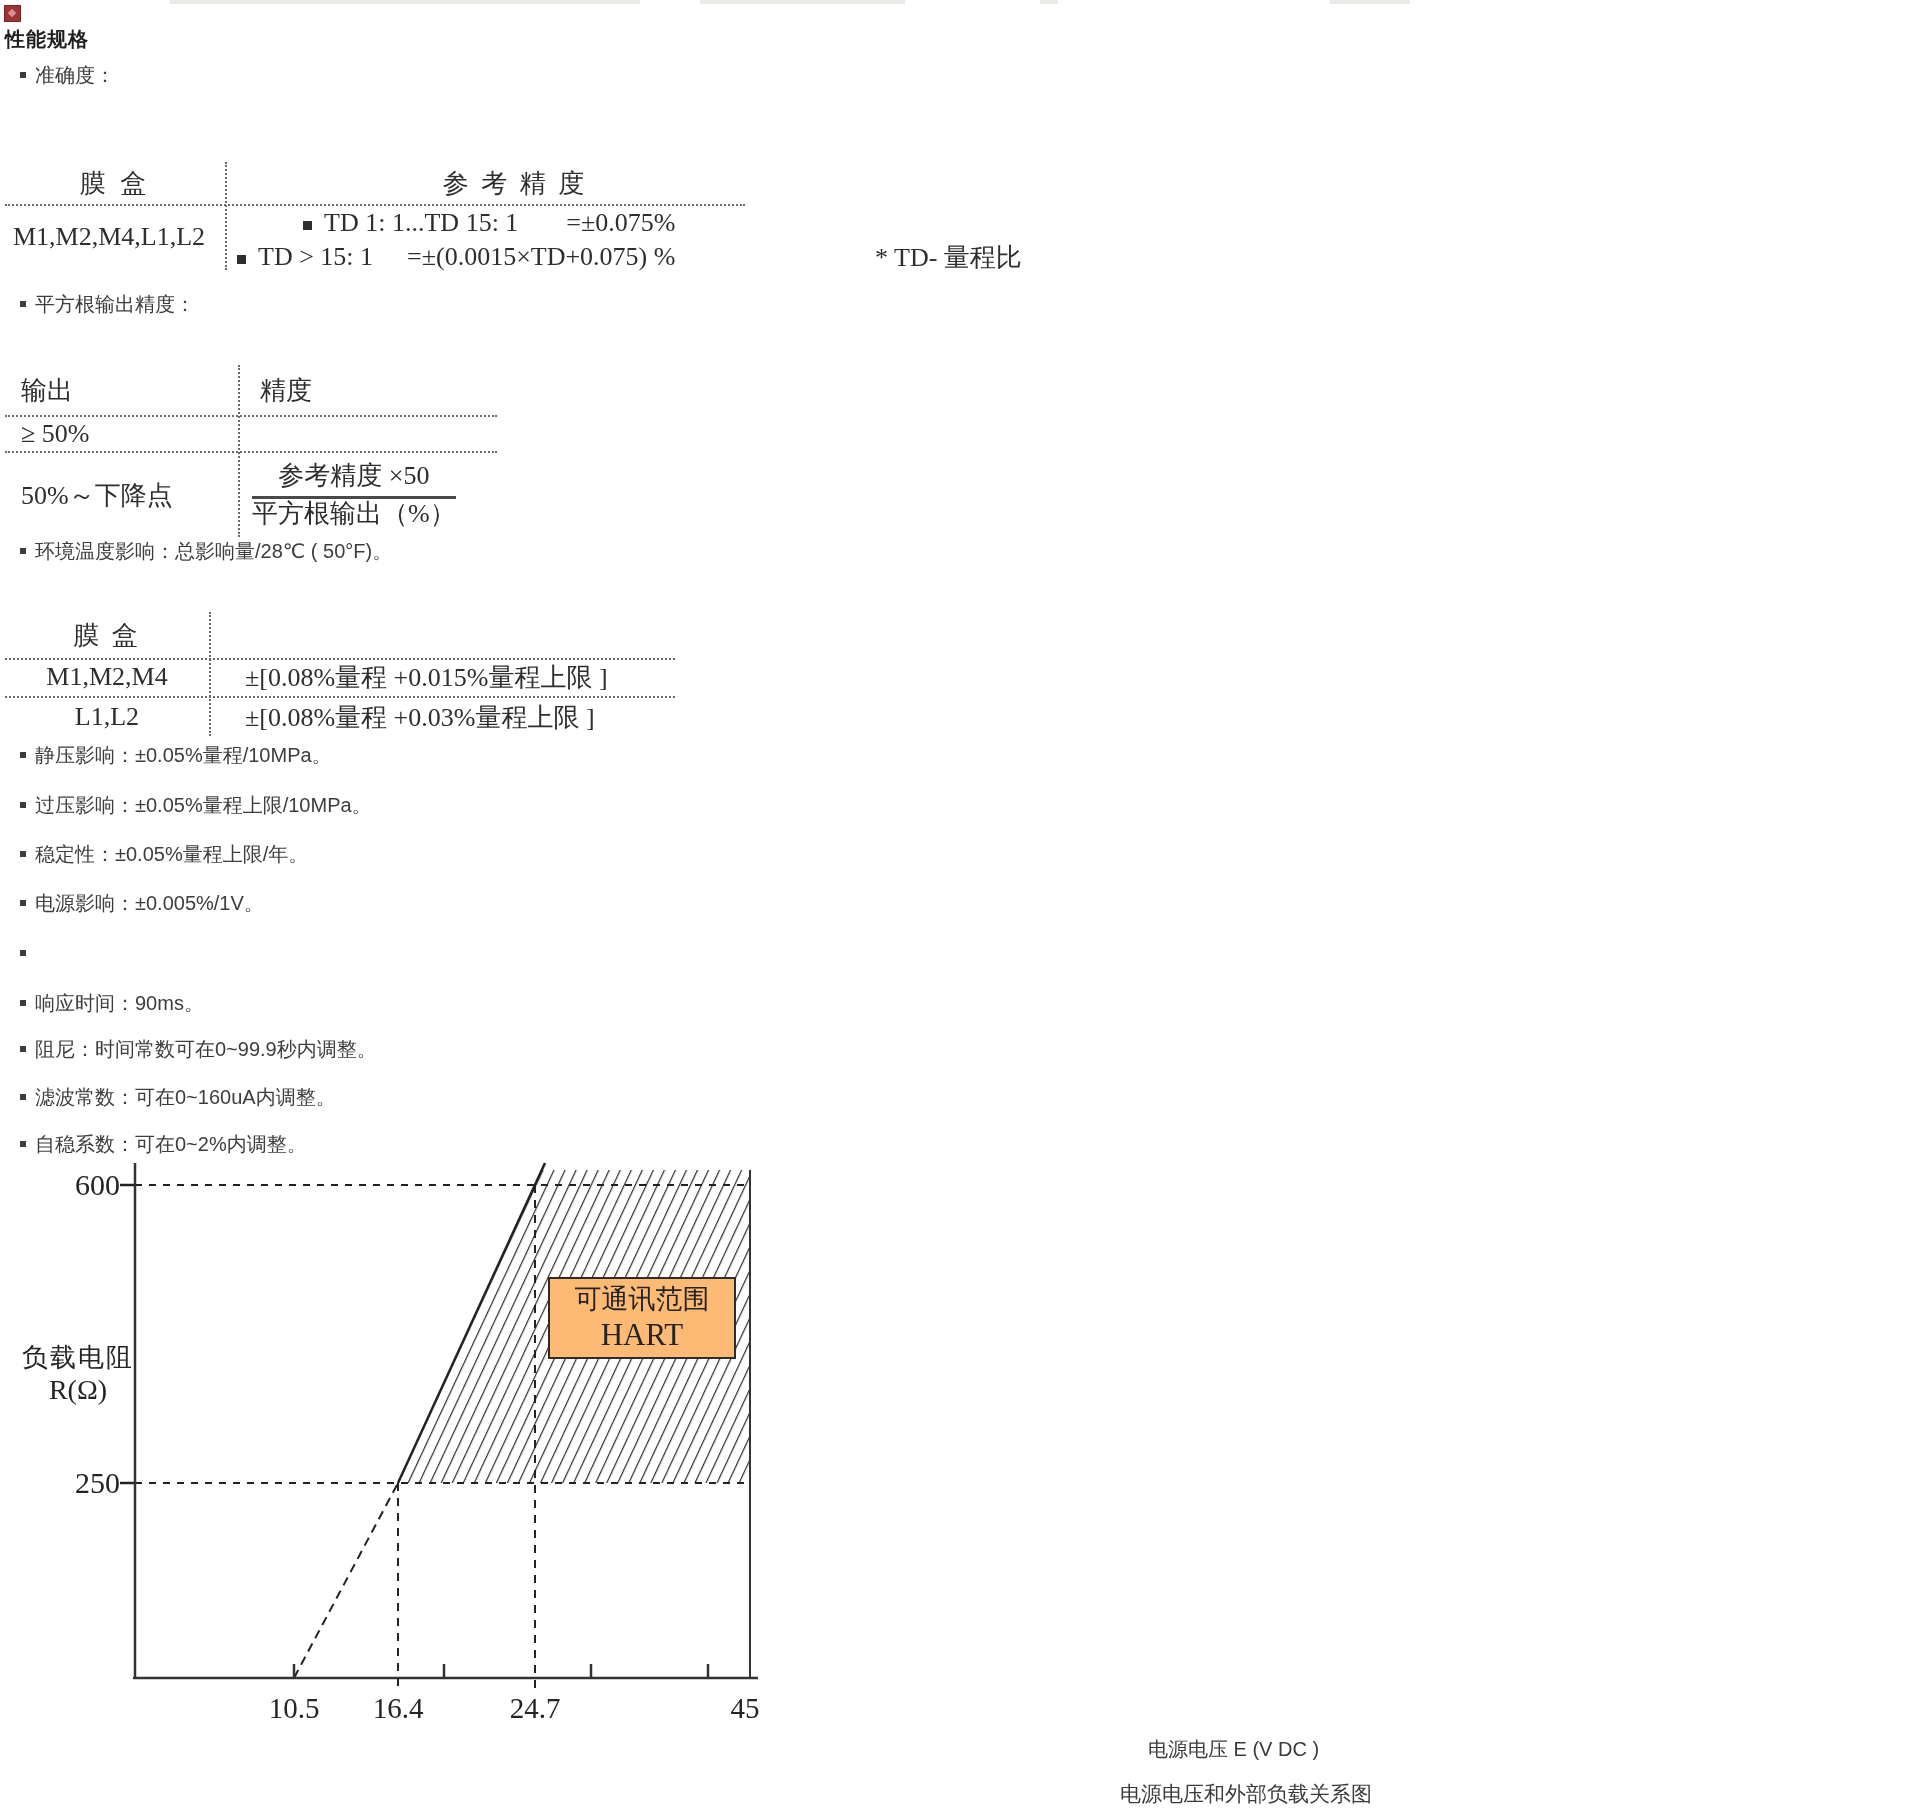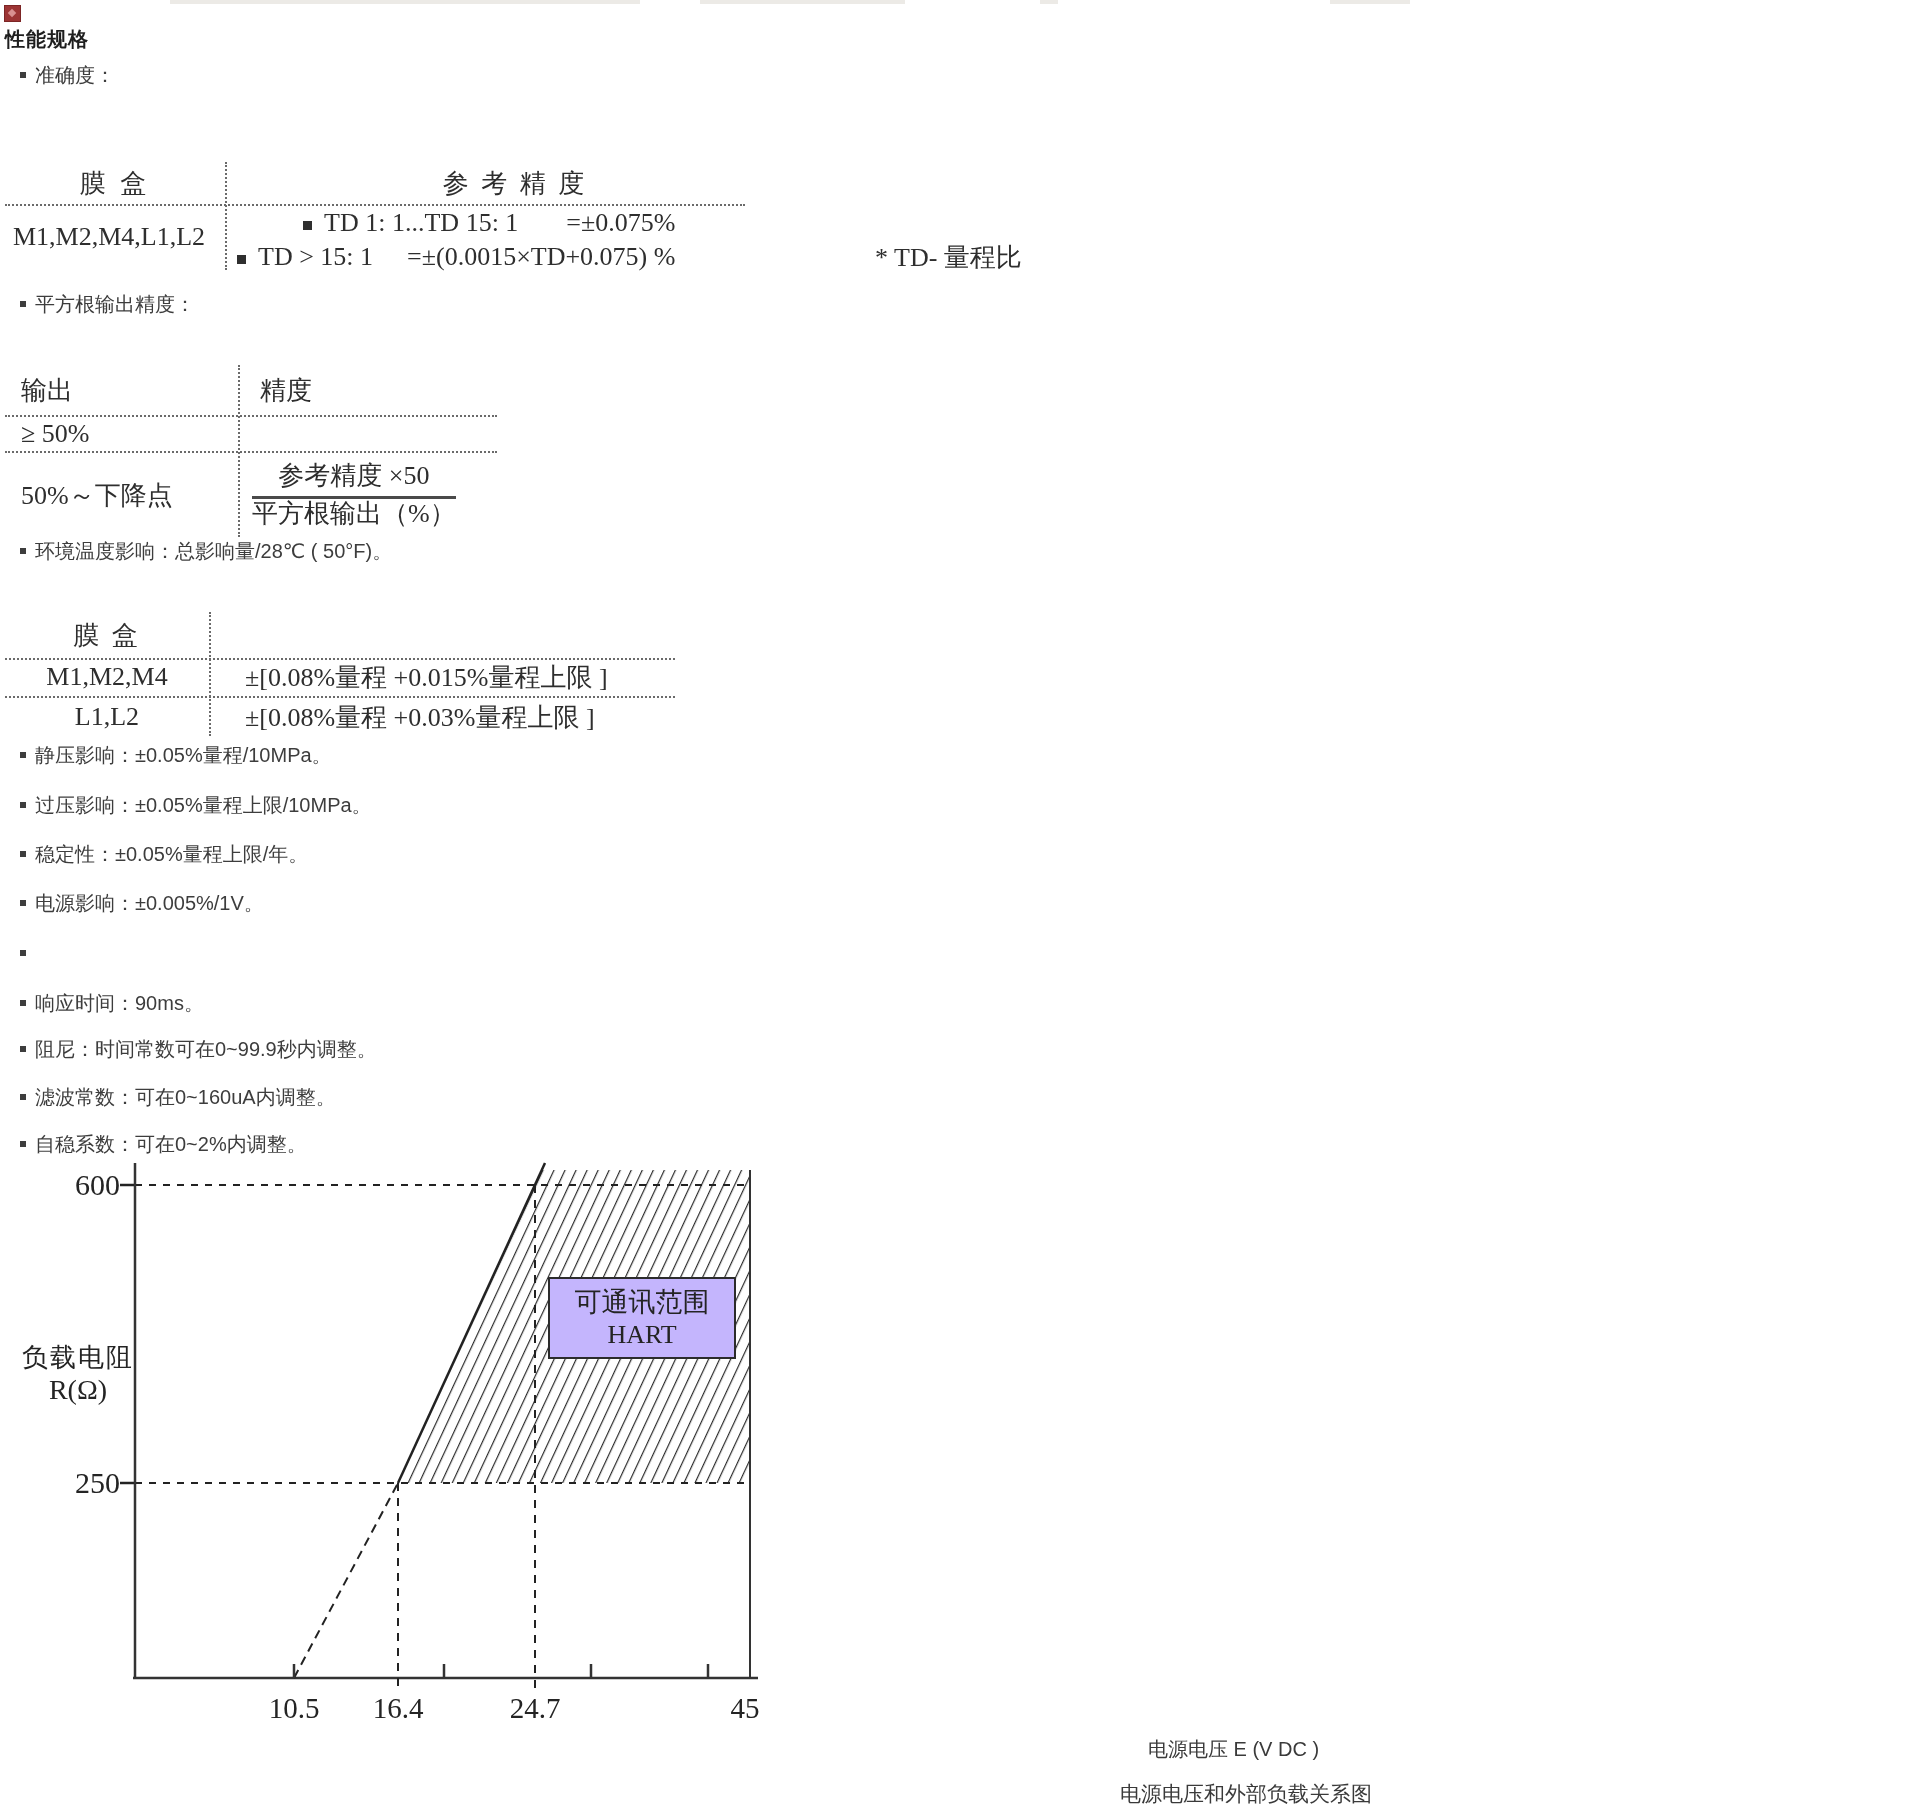--- a/index.html
+++ b/index.html
@@ -22,21 +22,21 @@
   .tbl .vdiv{position:absolute;top:0;bottom:0;border-left:2px dotted #6a6a6a;}
   .tbl .row{position:absolute;left:0;right:0;display:flex;align-items:center;}
   .dotb{border-bottom:2px dotted #6a6a6a;}
   .cell-c{text-align:center;}
   .sq{display:inline-block;width:9px;height:9px;background:#2f2f2f;margin-right:12px;vertical-align:middle;}
   .frac{display:inline-block;text-align:center;line-height:1.15;}
   .frac .num{display:block;border-bottom:3px solid #4a4a4a;padding:0 8px 5px 8px;}
   .frac .den{display:block;}
   
   .chart-lbl{position:absolute;font-family:Liberation Serif, serif;color:#242424;}
-  .hart-box{position:absolute;left:548px;top:1277px;width:184px;height:78px;background:#c4b5fd;border:2px solid #2c2c2c;
+  .hart-box{position:absolute;left:548px;top:1277px;width:184px;height:78px;background:#fdba74;border:2px solid #2c2c2c;
             display:flex;flex-direction:column;align-items:center;justify-content:center;z-index:5;
             font-family:"Liberation Serif","DejaVu Serif",serif;color:#242424;line-height:1.2;}
   .caption{position:absolute;font-size:21px;color:#3a3a3a;}
 </style>
 </head>
 <body>
 
 <div class="remnant" style="left:170px;width:470px;"></div>
 <div class="remnant" style="left:700px;width:205px;"></div>
 <div class="remnant" style="left:1040px;width:18px;"></div>
@@ -153,21 +153,21 @@
   <line x1="535" y1="35" x2="535" y2="538" stroke="#222" stroke-width="2" stroke-dasharray="8 7"></line>
 
   <line x1="294" y1="514" x2="294" y2="528" stroke="#333" stroke-width="2.5"></line>
   <line x1="444" y1="514" x2="444" y2="528" stroke="#333" stroke-width="2.5"></line>
   <line x1="591" y1="514" x2="591" y2="528" stroke="#333" stroke-width="2.5"></line>
   <line x1="708" y1="514" x2="708" y2="528" stroke="#333" stroke-width="2.5"></line>
 </svg>
 
 <div class="hart-box">
   <span style="font-size:27px;">可通讯范围</span>
-  <span style="font-size:26px;">HART</span>
+  <span style="font-size:31px;">HART</span>
 </div>
 
 <div class="chart-lbl" style="left:40px;top:1168px;width:80px;text-align:right;font-size:30px;">600</div>
 <div class="chart-lbl" style="left:40px;top:1466px;width:80px;text-align:right;font-size:30px;">250</div>
 <div class="chart-lbl" style="left:18px;top:1340px;width:120px;text-align:center;font-size:26px;letter-spacing:2px;">负载电阻</div>
 <div class="chart-lbl" style="left:18px;top:1374px;width:120px;text-align:center;font-size:28px;">R(Ω)</div>
 <div class="chart-lbl" style="left:254px;top:1692px;width:80px;text-align:center;font-size:29px;">10.5</div>
 <div class="chart-lbl" style="left:358px;top:1692px;width:80px;text-align:center;font-size:29px;">16.4</div>
 <div class="chart-lbl" style="left:495px;top:1692px;width:80px;text-align:center;font-size:29px;">24.7</div>
 <div class="chart-lbl" style="left:705px;top:1692px;width:80px;text-align:center;font-size:29px;">45</div>

